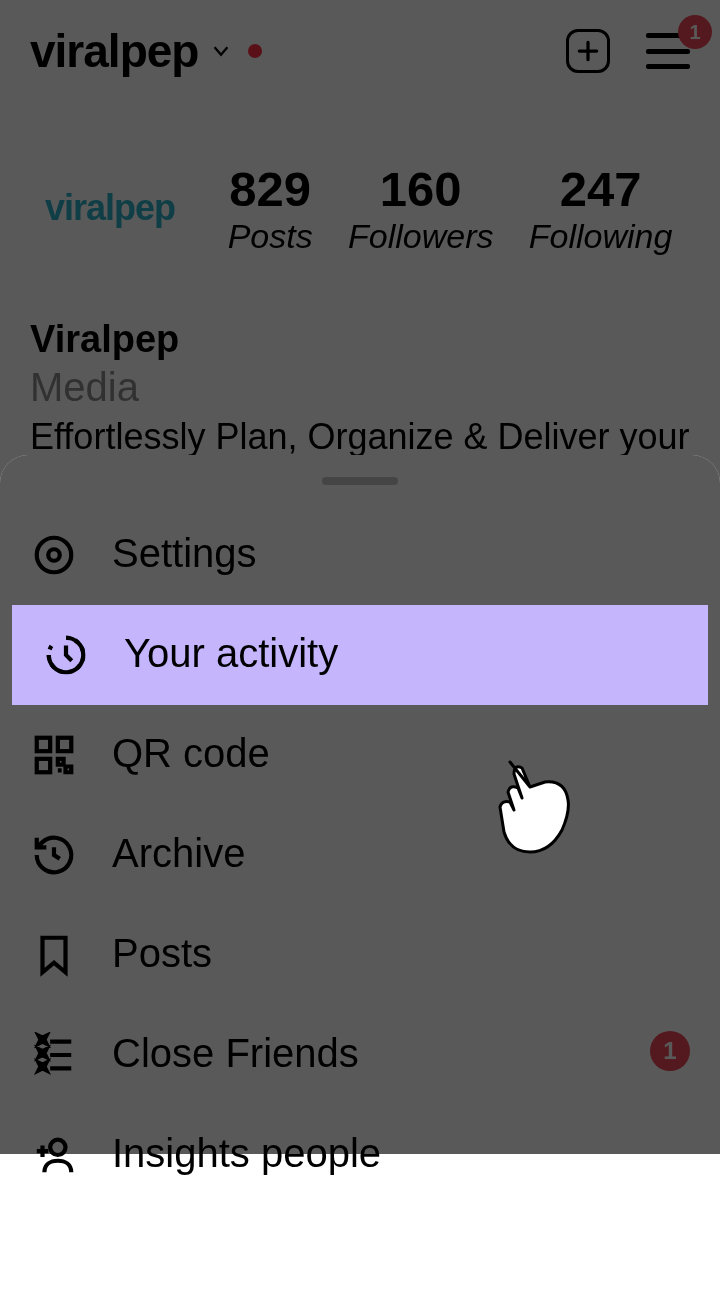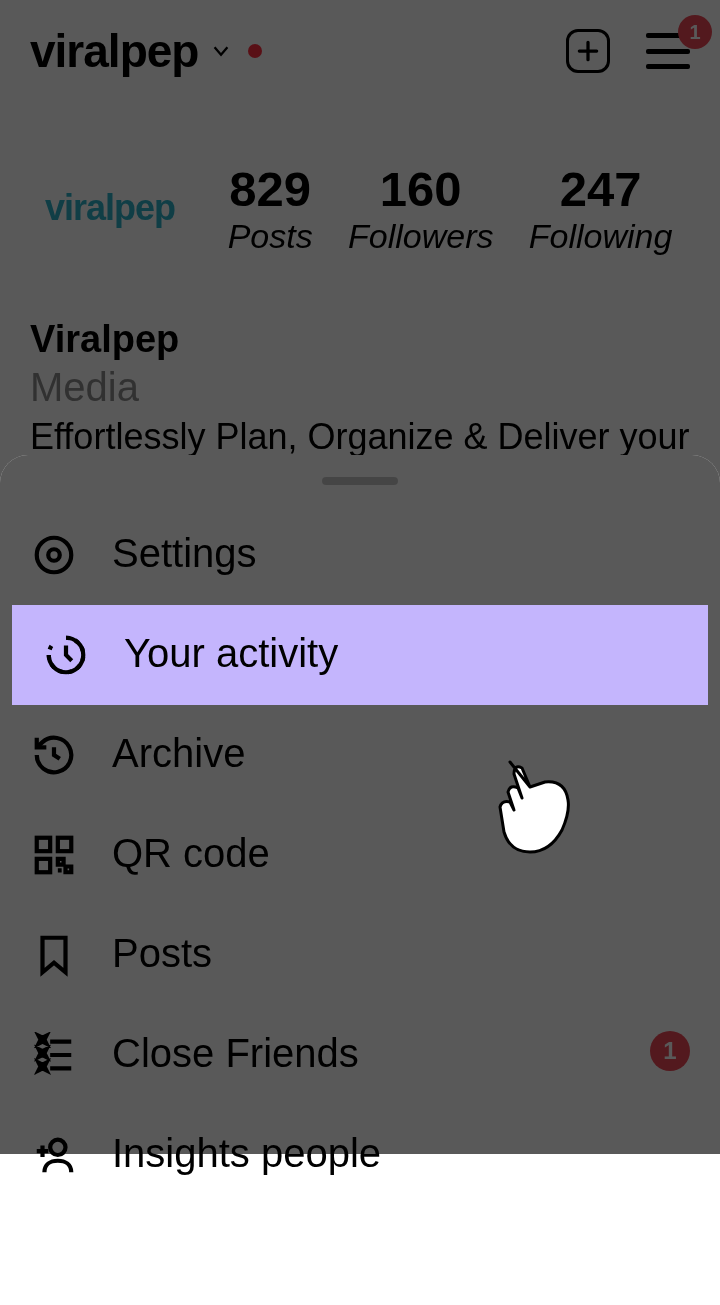--- a/index.html
+++ b/index.html
@@ -130,43 +130,43 @@
               <path d="M12 3a9 9 0 1 1-9 9"></path>
               <path d="M12 7v5l3 3"></path>
             </svg>
         </span>
         <span>Your activity</span>
       </li>
 
       <li class="menu-item">
         <span class="menu-icon">
           <svg viewBox="0 0 24 24">
-              <path d="M3 12a9 9 0 1 0 3-6.7L3 8"></path>
-              <path d="M3 3v5h5"></path>
-              <path d="M12 8v4l3 2"></path>
-            </svg>
-        </span>
-        <span>Archive</span>
-      </li>
-
-      <li class="menu-item">
-        <span class="menu-icon">
-          <svg viewBox="0 0 24 24">
               <rect x="3" y="3" width="7" height="7"></rect>
               <rect x="14" y="3" width="7" height="7"></rect>
               <rect x="3" y="14" width="7" height="7"></rect>
               <path d="M14 14h3v3h-3zM18 18h3v3h-3zM14 20h2"></path>
             </svg>
         </span>
         <span>QR code</span>
       </li>
 
       <li class="menu-item">
         <span class="menu-icon">
           <svg viewBox="0 0 24 24">
+              <path d="M3 12a9 9 0 1 0 3-6.7L3 8"></path>
+              <path d="M3 3v5h5"></path>
+              <path d="M12 8v4l3 2"></path>
+            </svg>
+        </span>
+        <span>Archive</span>
+      </li>
+
+      <li class="menu-item">
+        <span class="menu-icon">
+          <svg viewBox="0 0 24 24">
               <path d="M6 3h12v18l-6-5-6 5z"></path>
             </svg>
         </span>
         <span>Posts</span>
       </li>
 
       <li class="menu-item">
         <span class="menu-icon">
           <svg viewBox="0 0 24 24">
               <path d="M4 6l2-1 2 1-1-2 1-2-2 1-2-1 1 2zM10 5h11M4 13l2-1 2 1-1-2 1-2-2 1-2-1 1 2zM10 12h11M4 20l2-1 2 1-1-2 1-2-2 1-2-1 1 2zM10 19h11"></path>

